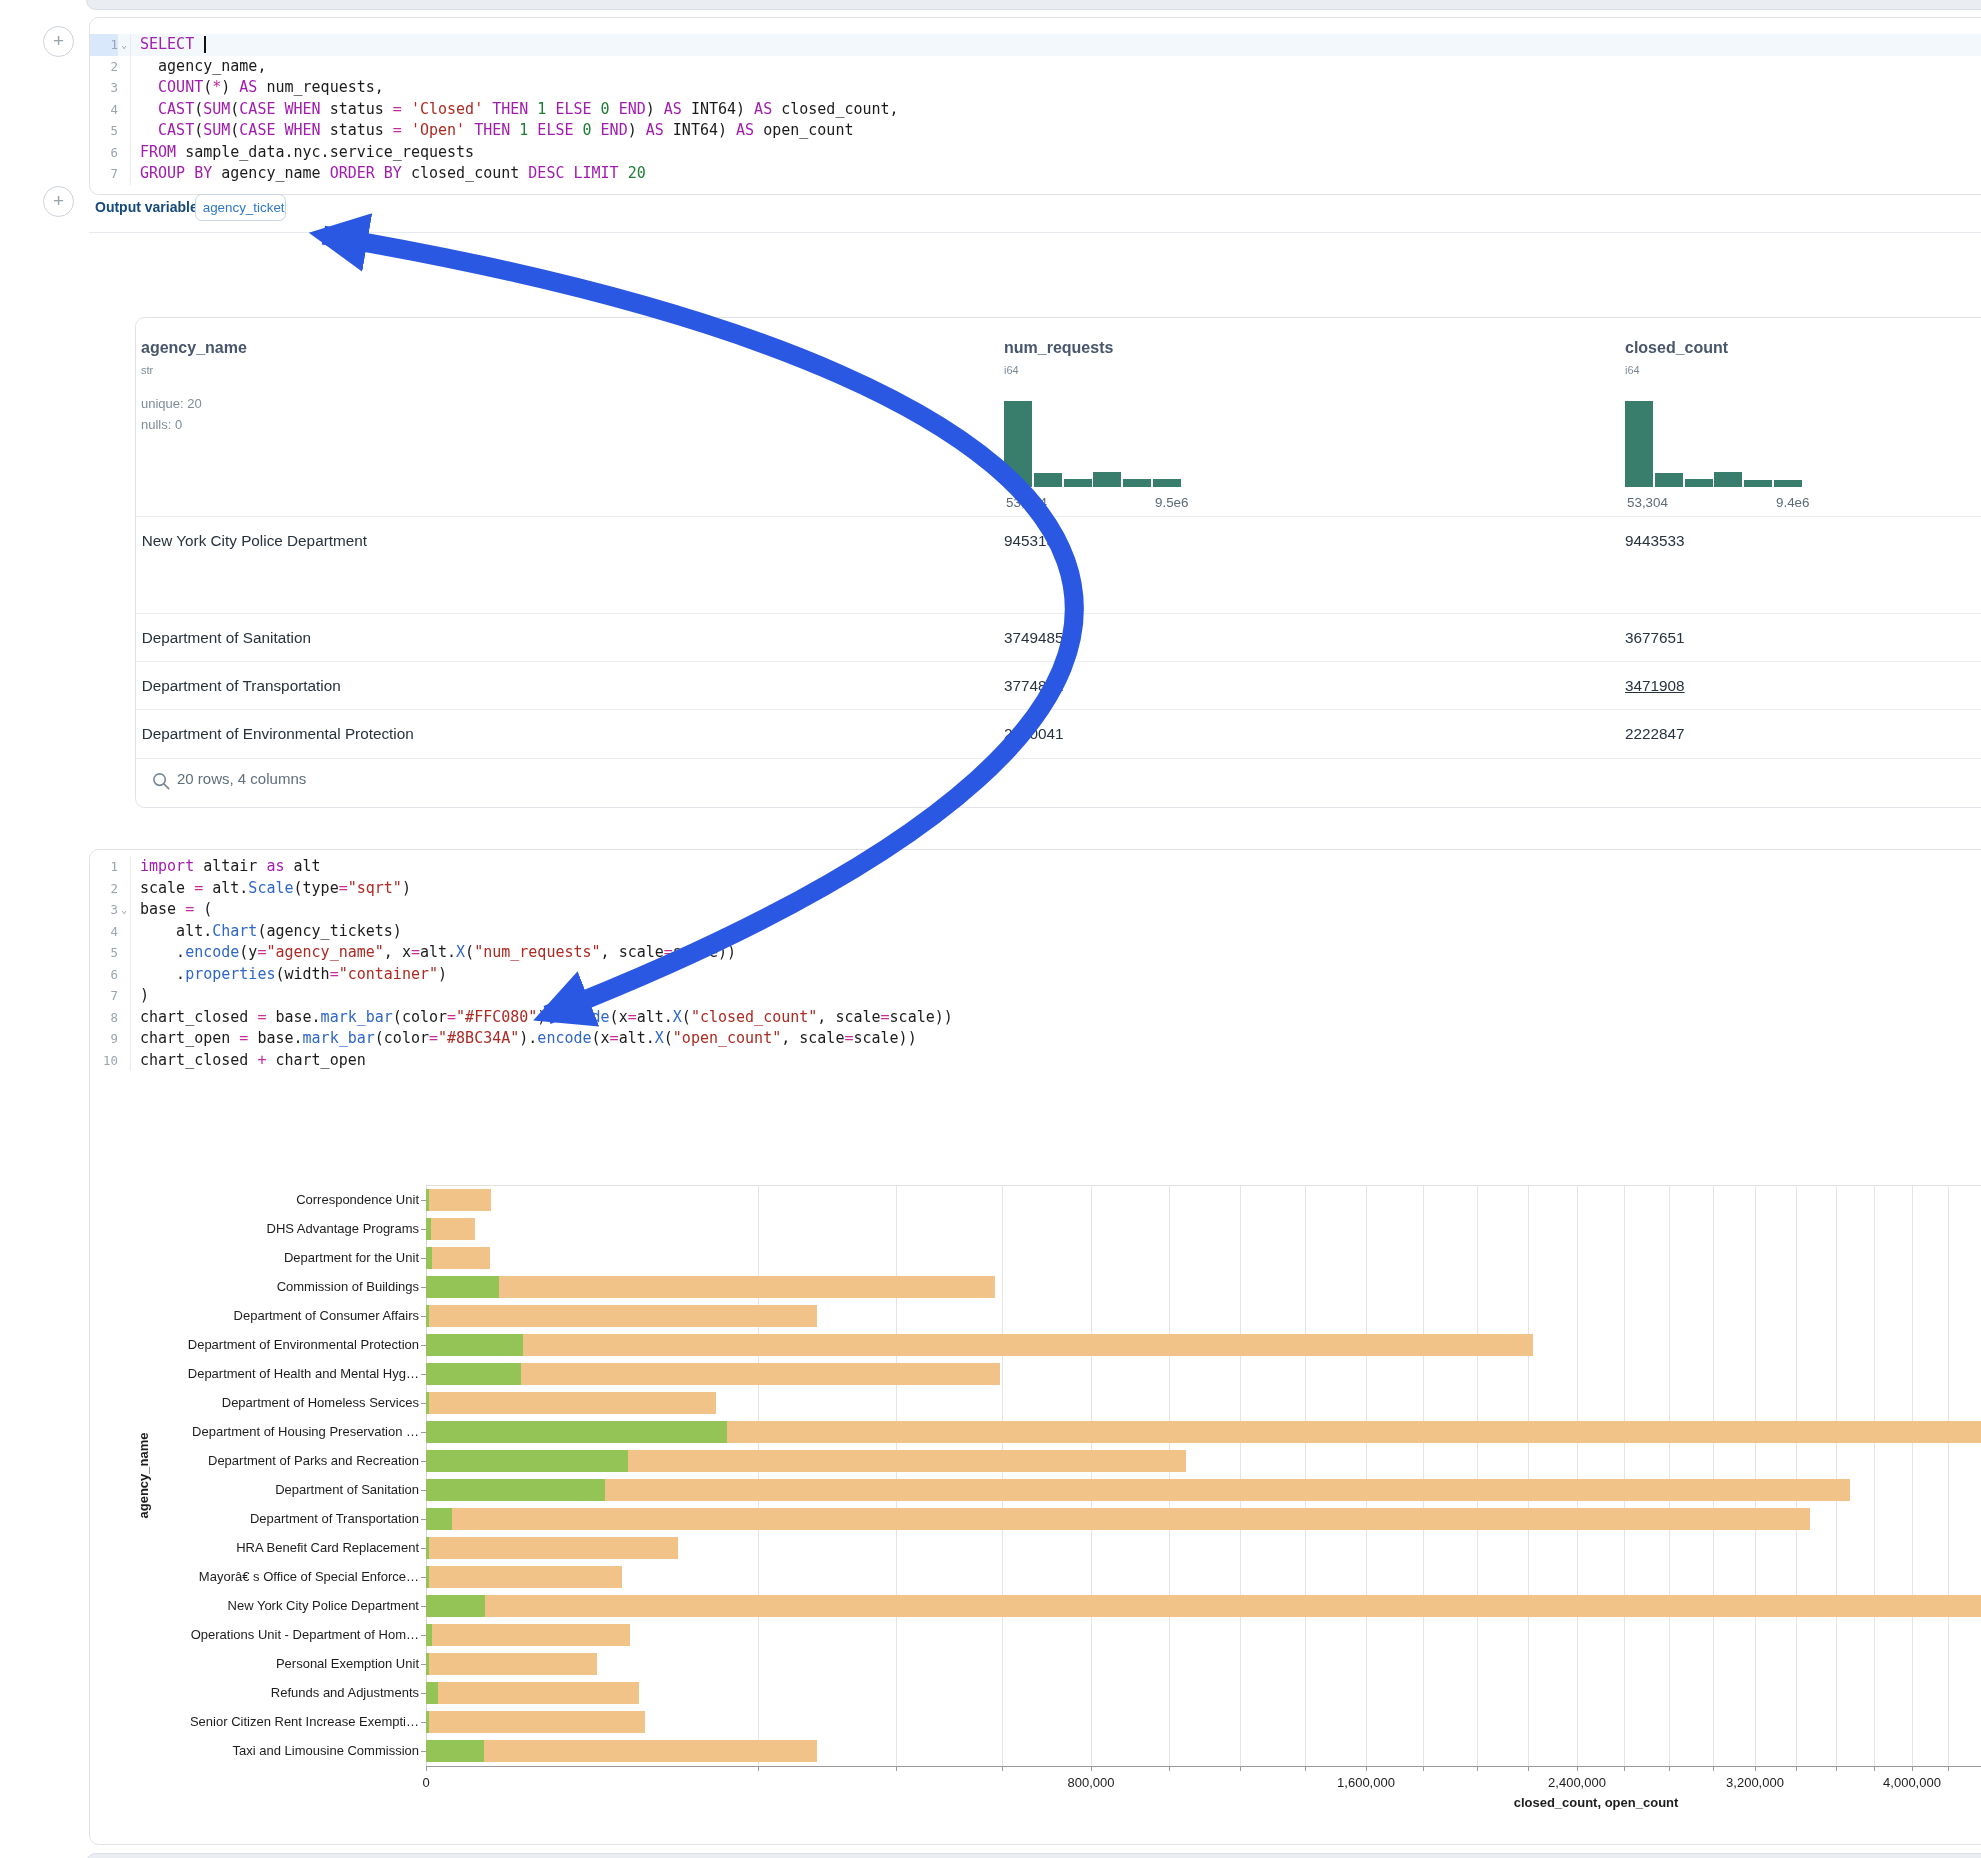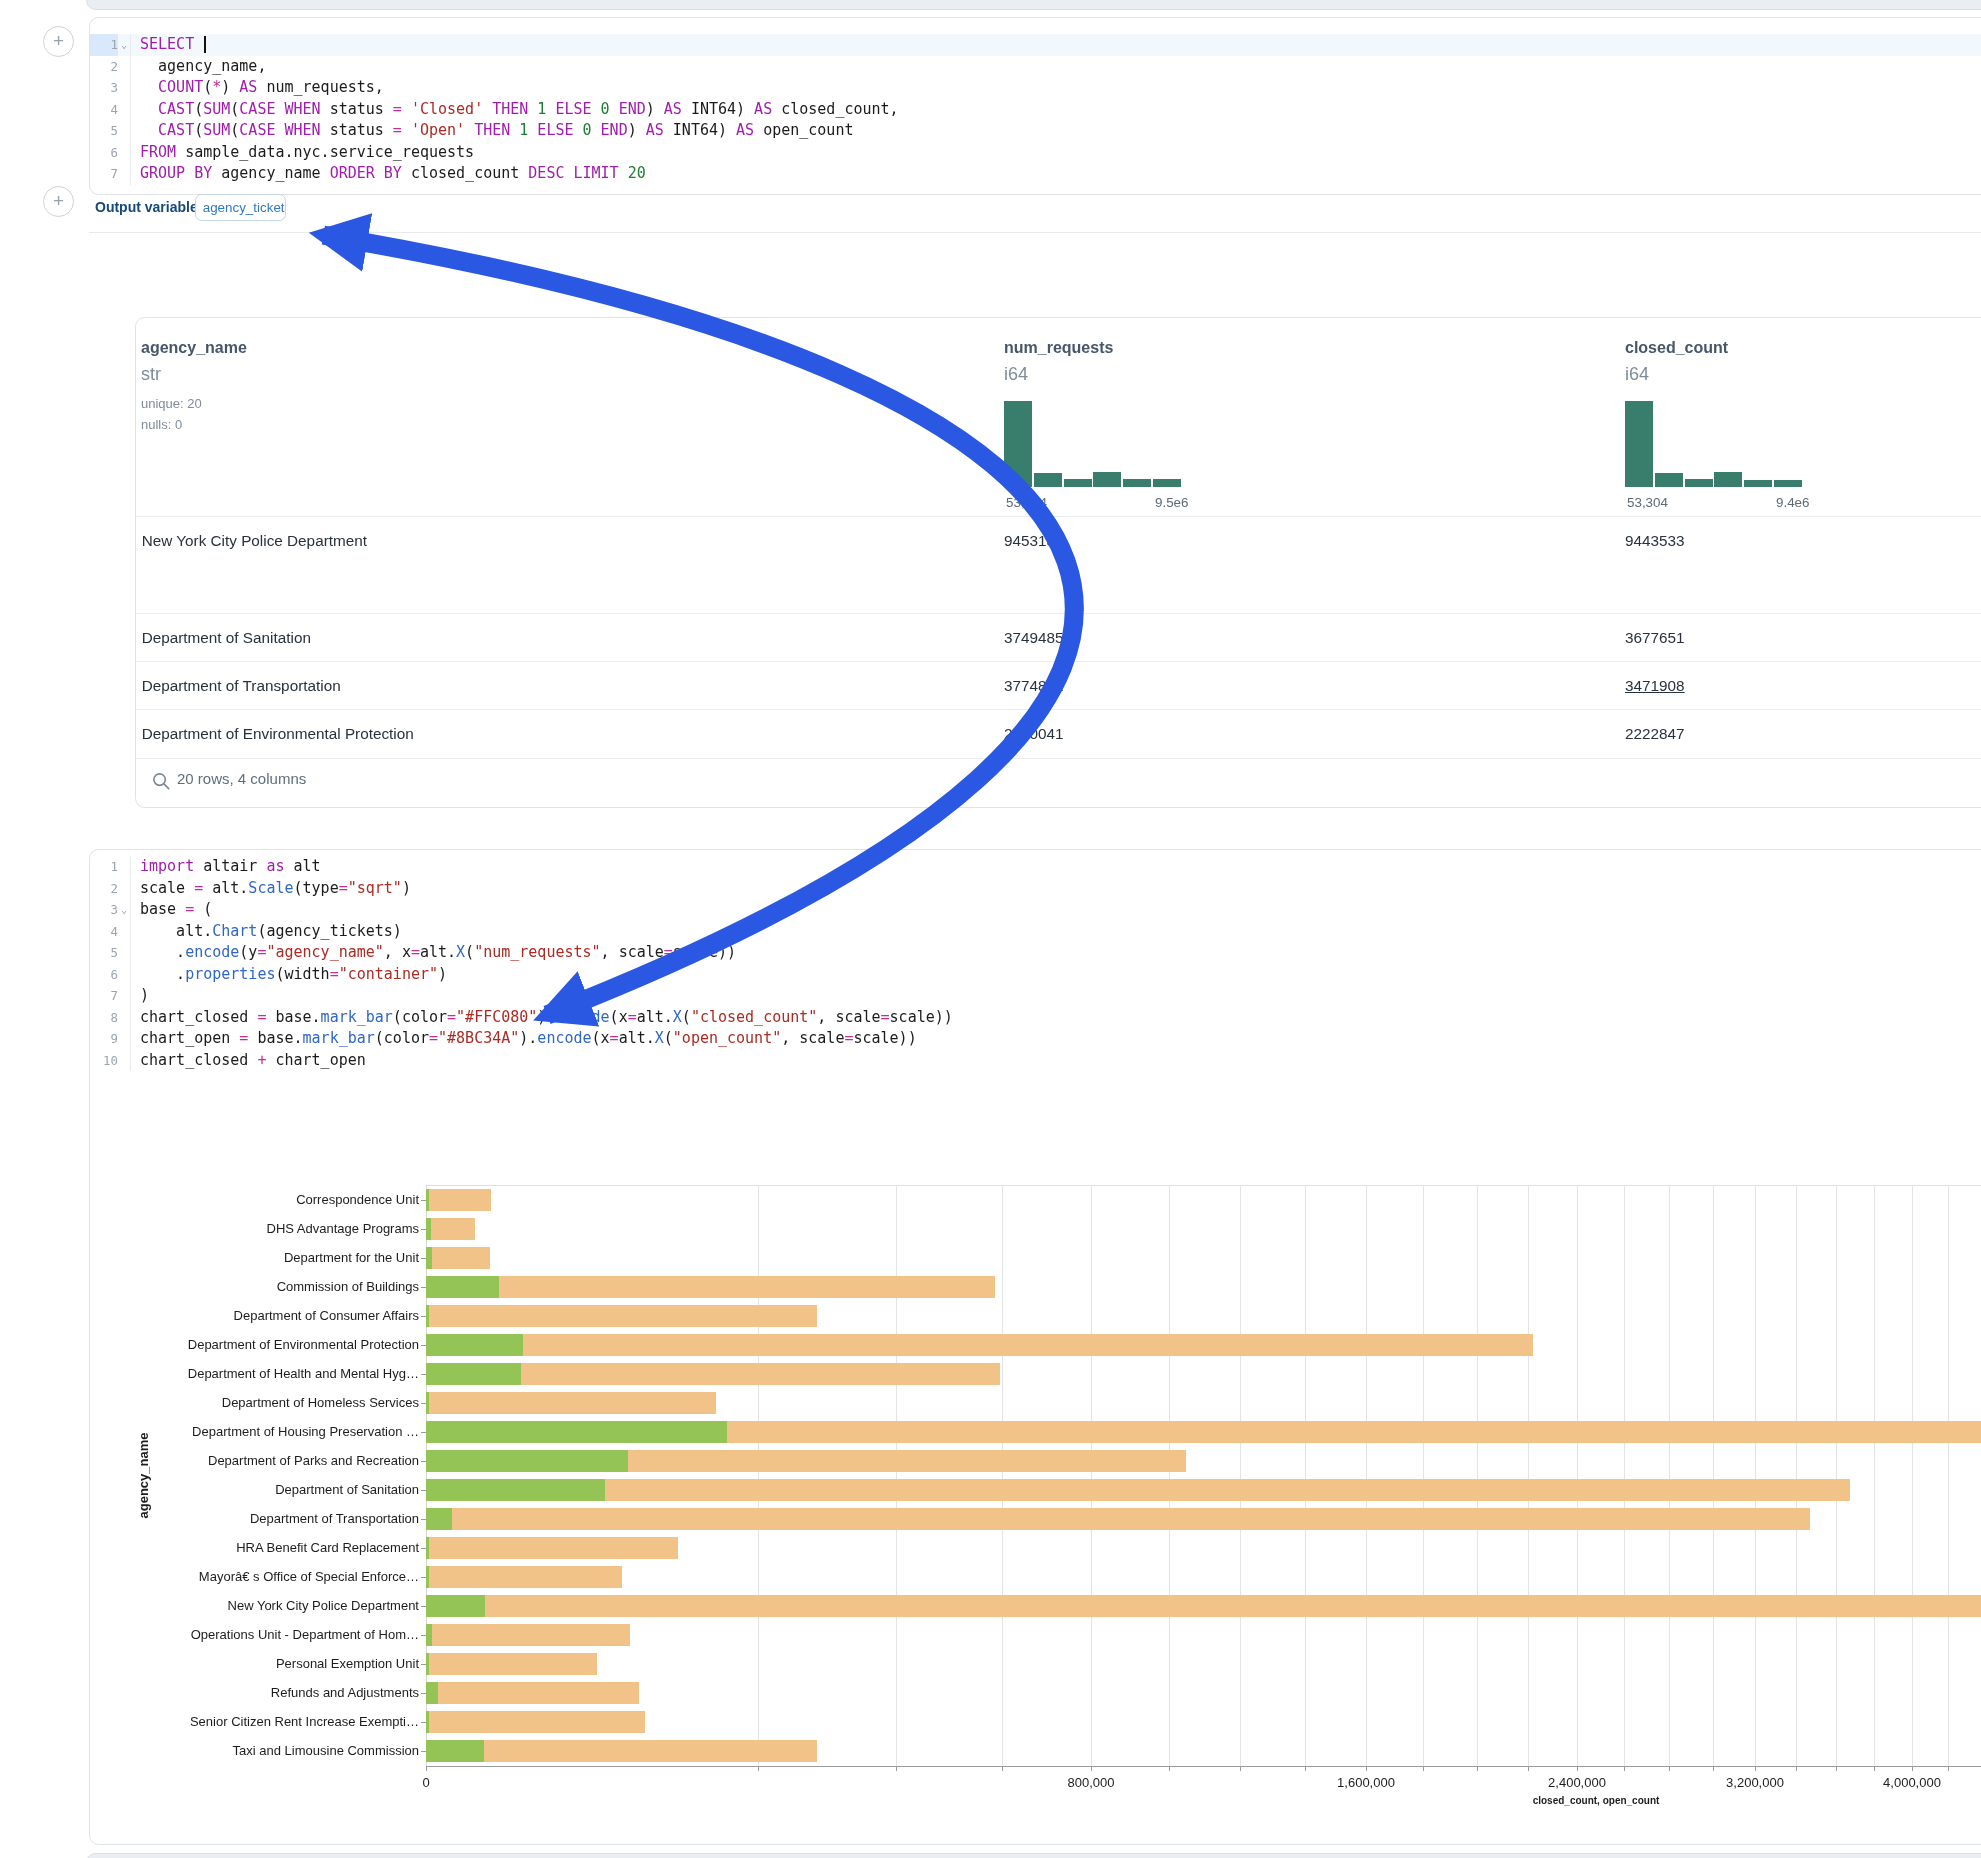--- a/index.html
+++ b/index.html
@@ -23,37 +23,37 @@
   .tok-op{color:#C92A99}.tok-fn{color:#2F66C9}.tok-pl{color:#1b1b1b}
   .caret{display:inline-block;width:1.9px;height:16.3px;background:#111;vertical-align:middle;margin-left:1px;}
   
   .outvar-label{position:absolute;left:95px;top:199px;font-size:14px;font-weight:bold;color:#15497B;}
   .outvar-pill{position:absolute;left:195px;top:194px;width:82px;height:25px;border:1px solid #c7d6e4;
                border-radius:6.7px;background:#fff;color:#2E78C8;font-size:13.4px;line-height:25px;
                padding-left:6.7px;overflow:hidden;white-space:nowrap;cursor:pointer;}
   .divider{position:absolute;left:89px;right:0;height:1px;background:#e7eaee;}
   
   .th-name{position:absolute;font-size:16px;font-weight:bold;color:#47566B;}
-  .th-type{position:absolute;font-size:18px;color:#7E8C9A;}
+  .th-type{position:absolute;font-size:11px;color:#7E8C9A;}
   .th-meta{position:absolute;font-size:13px;color:#7E8C9A;}
   .hist{position:absolute;width:177px;height:86px;display:flex;align-items:flex-end;gap:1.9px;}
   .hist > div{flex:1;background:#397D6D;}
   .hist-lab{position:absolute;font-size:13.4px;color:#5D6B78;}
   .t-row{position:absolute;left:136px;right:0;height:48px;border-top:1px solid #e9edf0;}
   .t-row:last-of-type{border-bottom:1px solid #e9edf0;}
   .t-cell{position:absolute;top:0;height:48px;line-height:48px;font-size:15.3px;color:#27323D;white-space:nowrap;}
   .t-footer{position:absolute;left:177px;top:770px;font-size:15px;color:#5f6e7d;}
   
   .cat-lab{position:absolute;left:0;width:419px;text-align:right;font-size:13px;color:#1d1d1d;height:15.3px;line-height:15.3px;}
   .cat-tick{position:absolute;width:5.7px;height:1px;background:#9a9a9a;left:421px;}
   .gridline{position:absolute;width:1px;background:#e4e4e4;}
   .bar{position:absolute;height:22px;}
   .xtick{position:absolute;width:1px;height:4.8px;background:#9a9a9a;}
   .xtick-lab{position:absolute;font-size:13px;color:#1d1d1d;transform:translateX(-50%);}
-  .axis-title-x{position:absolute;font-size:10px;font-weight:bold;color:#1d1d1d;transform:translateX(-50%);}
+  .axis-title-x{position:absolute;font-size:13px;font-weight:bold;color:#1d1d1d;transform:translateX(-50%);}
   .axis-title-y{position:absolute;font-size:13px;font-weight:bold;color:#1d1d1d;
                 transform:rotate(-90deg);transform-origin:center;}
 </style>
 </head>
 <body>
 
 <div class="canvas">
 
   <div class="strip" style="left:86px;top:-5.7px;width:1921px;height:13.4px;border-radius:0 0 9.6px 9.6px;"></div>
 

